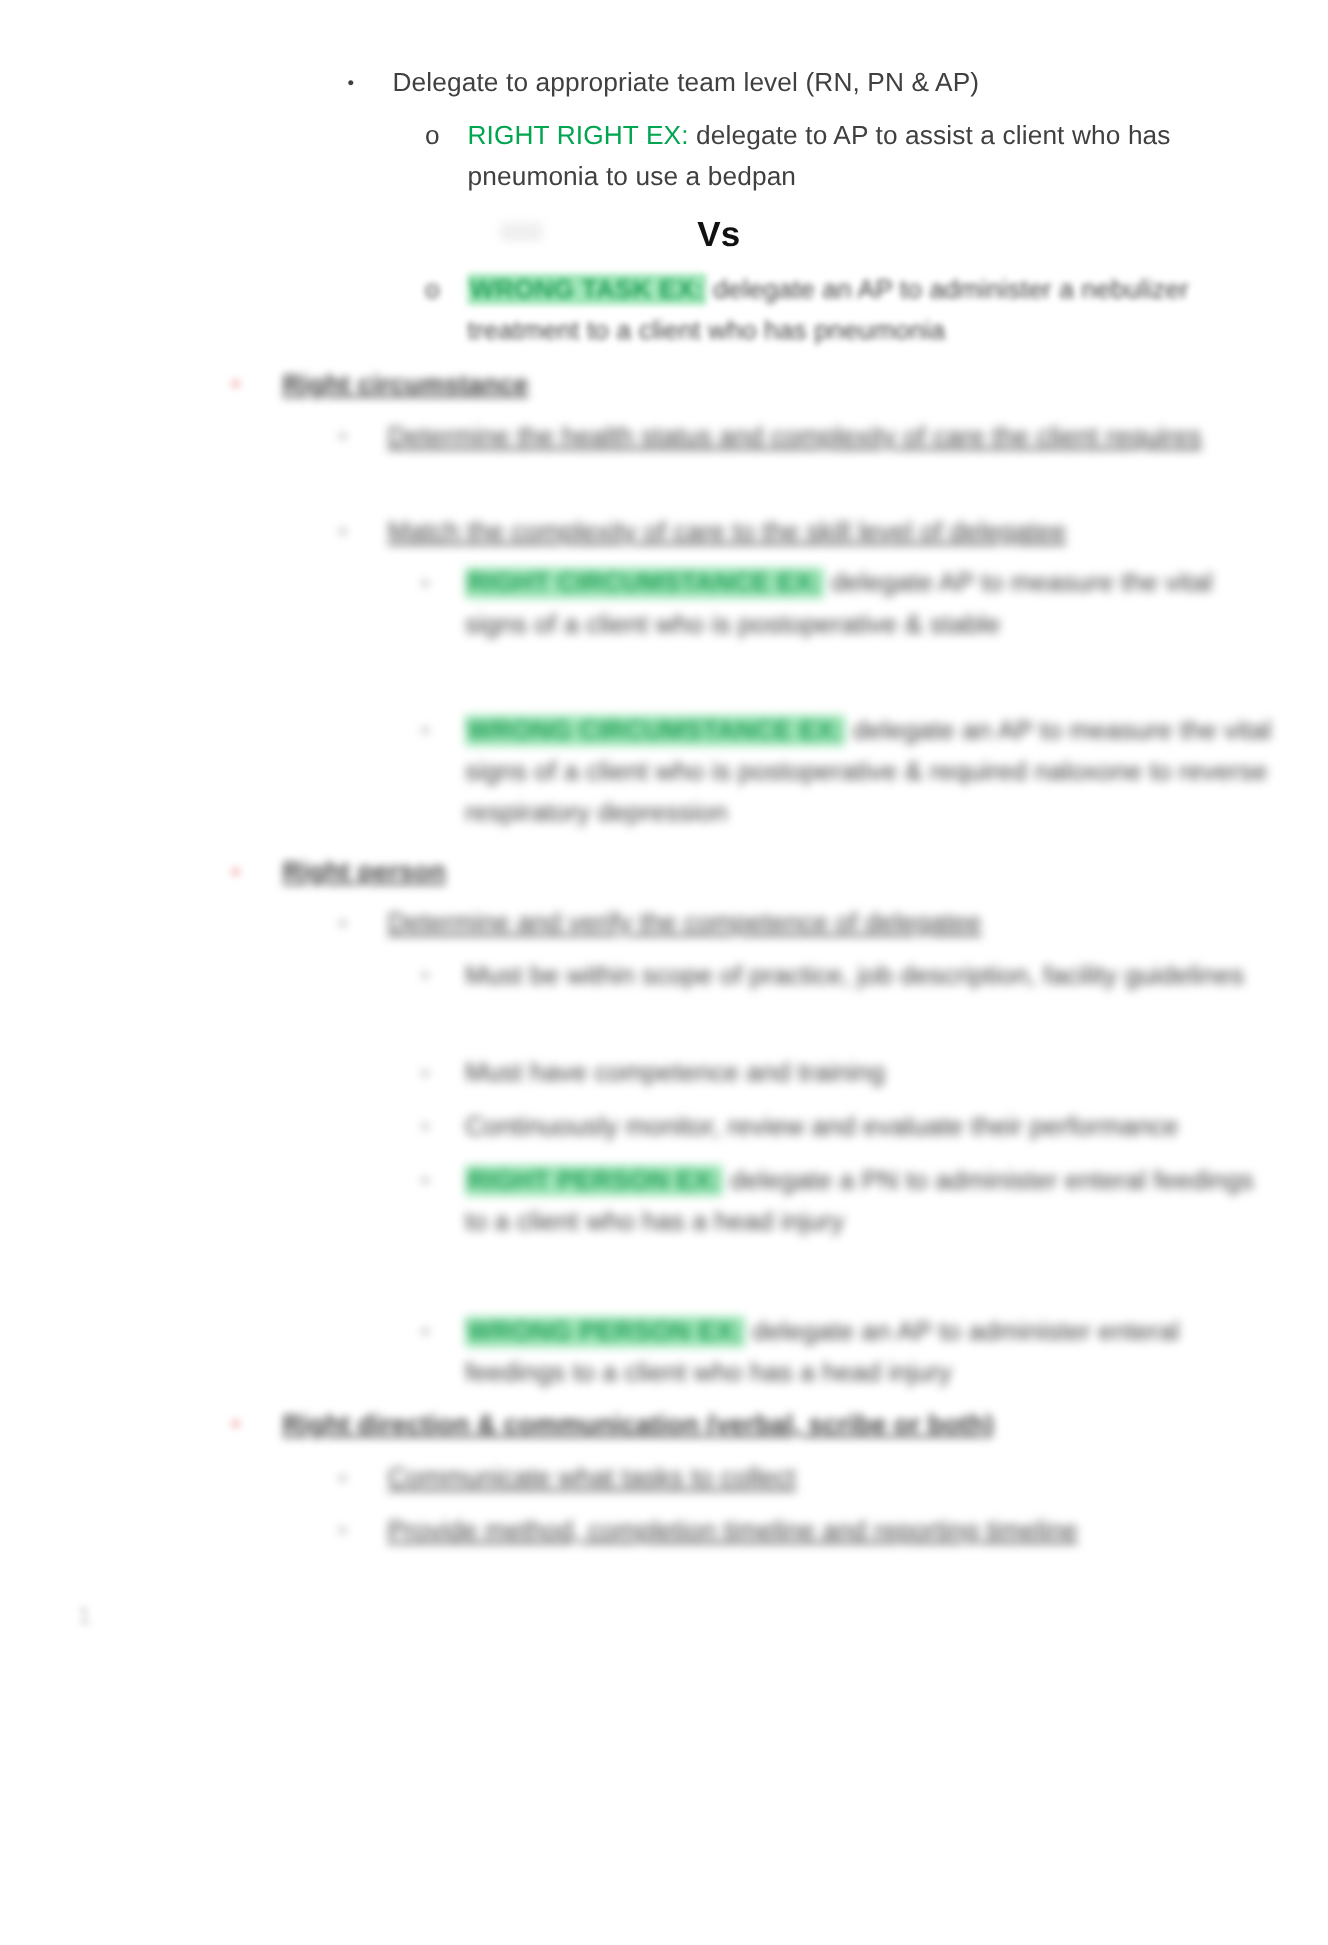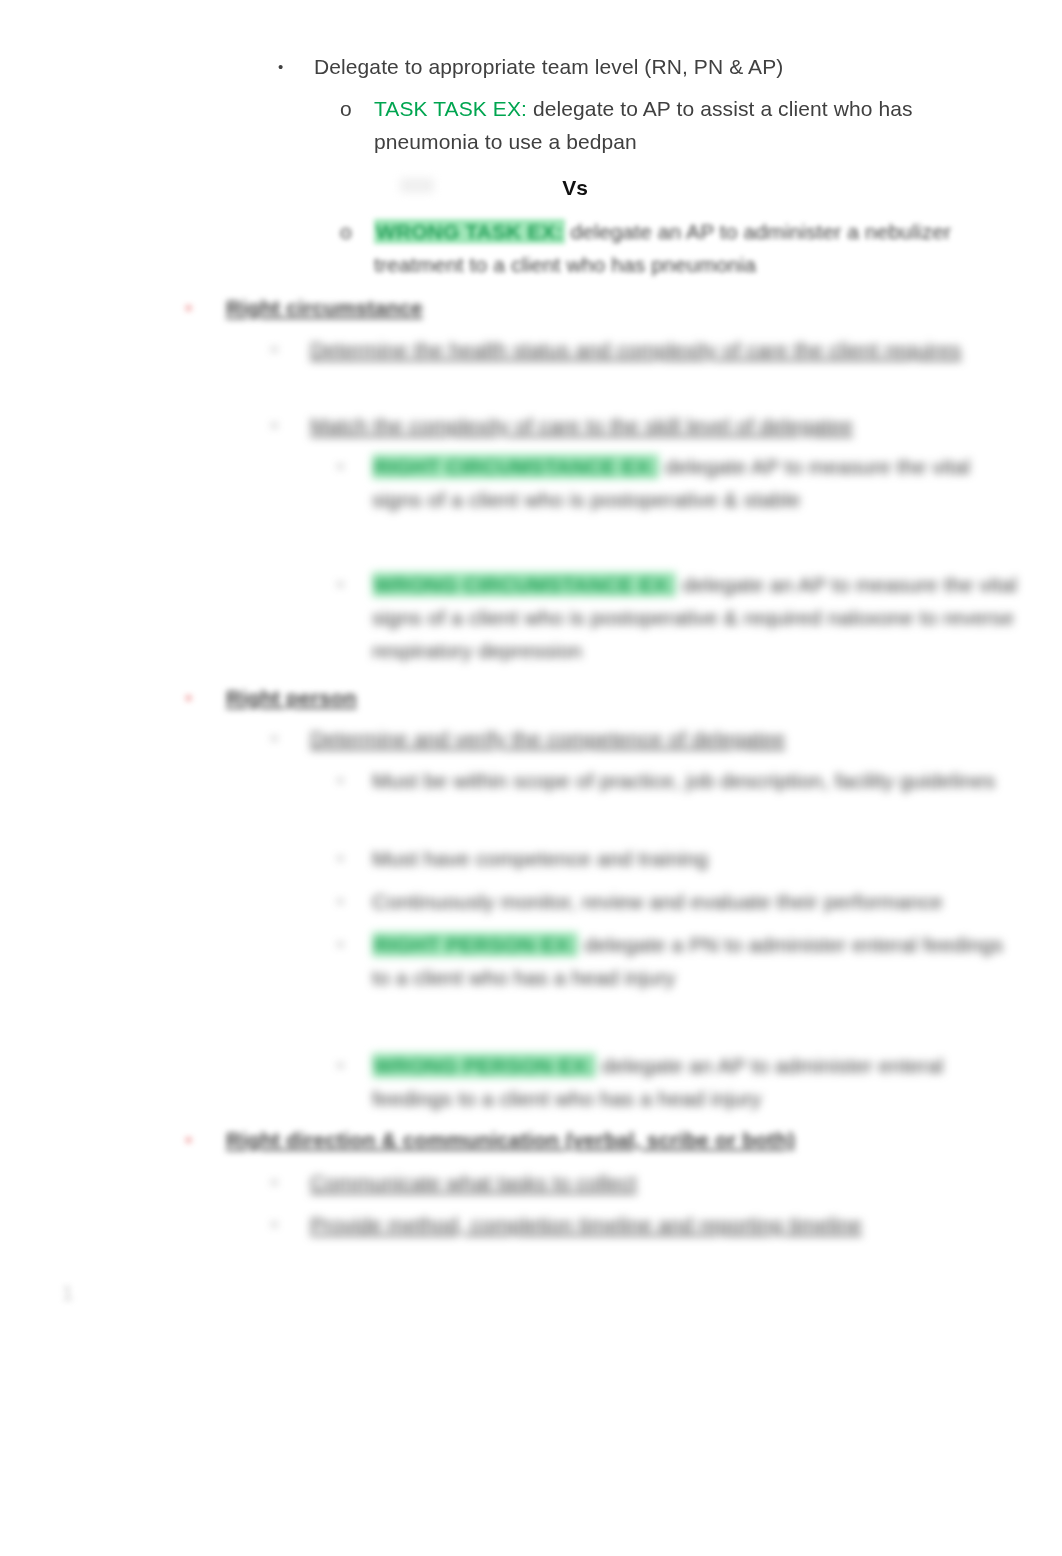--- a/index.html
+++ b/index.html
@@ -88,21 +88,21 @@
   }
   .bold { font-weight: 700; }
   .ul { text-decoration: underline; }
 
   
   .vs-row {
     position: absolute;
     left: 340px;
     width: 470px;
     text-align: center;
-    font-size: 21px;
+    font-size: 28px;
     line-height: 33px;
     font-weight: 700;
     color: #111111;
   }
 
   
   .b1 { filter: blur(2.6px); }
   .b2 { filter: blur(3.4px); }
   .b3 { filter: blur(4.0px); }
   .faint { filter: blur(3.0px); opacity: 0.55; }
@@ -128,21 +128,21 @@
 
 <div class="page">
 
   <div class="row lvl1" style="top:50px;">
     <span class="marker disc">•</span>
     <span class="body-text">Delegate to appropriate team level (RN, PN &amp; AP)</span>
   </div>
 
   <div class="row lvl2" style="top:92px;">
     <span class="marker circ">o</span>
-    <span class="body-text"><span class="green-text">TASK TASK EX:</span><span> delegate to AP to assist a client who has pneumonia to use a bedpan</span></span>
+    <span class="body-text"><span class="green-text">RIGHT RIGHT EX:</span><span> delegate to AP to assist a client who has pneumonia to use a bedpan</span></span>
   </div>
 
   <div class="vs-row" style="top:171px;">Vs</div>
   <div class="ghost" style="left:400px; top:178px; width:34px; height:15px;"></div>
 
   <div class="row lvl2 b1" style="top:215px;">
     <span class="marker circ">o</span>
     <span class="body-text"><span class="green-hl">WRONG TASK EX:</span><span> delegate an AP to administer a nebulizer treatment to a client who has pneumonia</span></span>
   </div>
 

